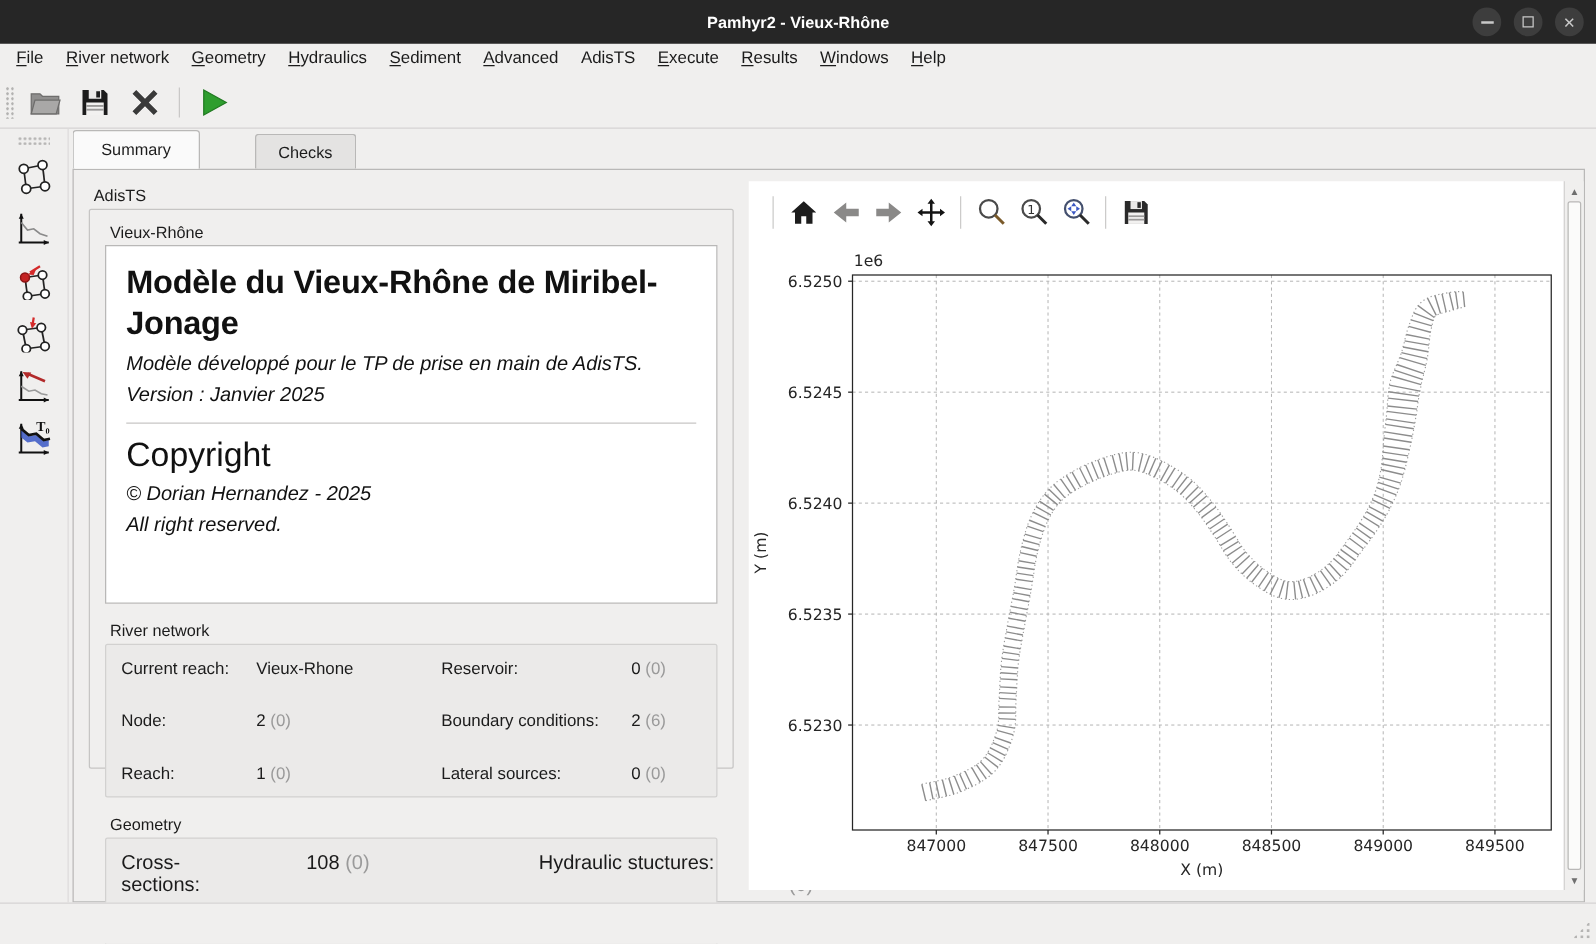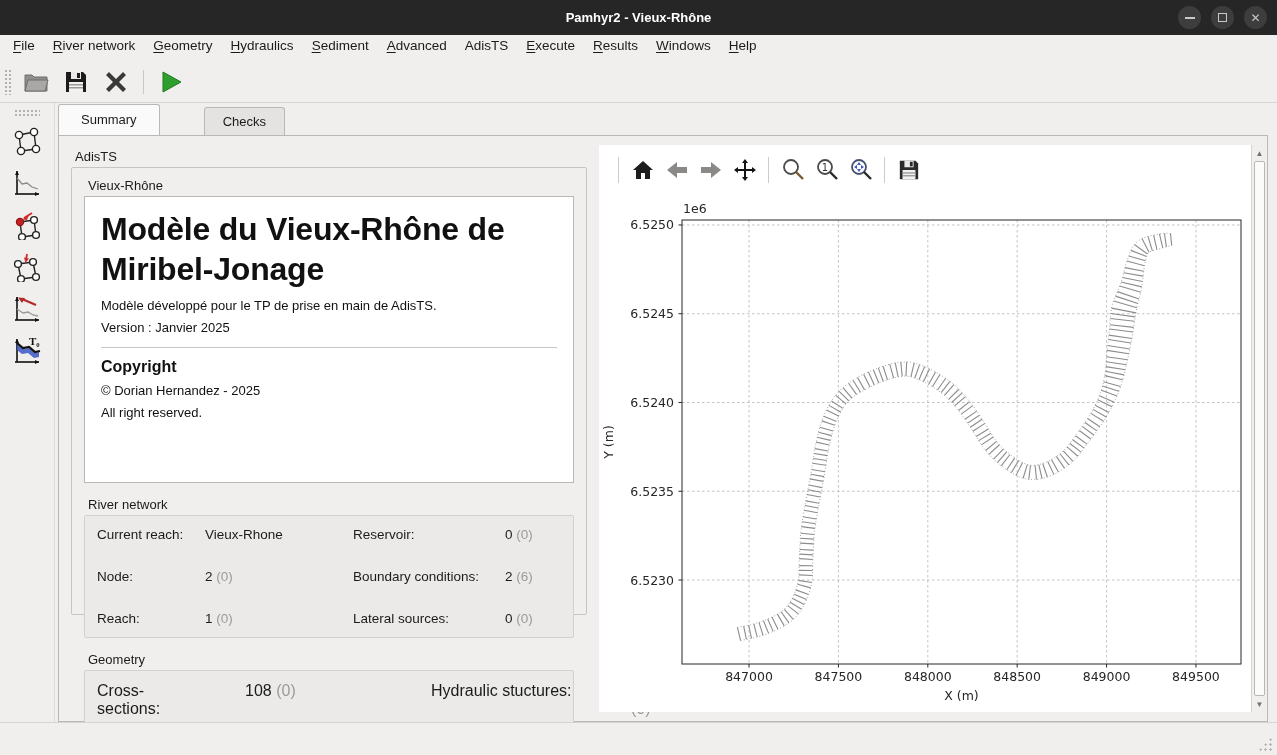--- a/index.html
+++ b/index.html
@@ -40,24 +40,24 @@
   .tab-page { flex:1; border:1px solid #b9b8b7; background:#f0efee; position:relative; margin-left:3px; }
   .page-inner { position:absolute; left:0; top:9px; bottom:9px; right:0; display:flex; }
 
   
   .left-panel { width:540px; padding:2px 12px 0 12px; }
   .grouplabel { font-size:13px; color:#1b1b1b; padding:2px 0 3px 4px; }
   .groupbox { border:1px solid #c6c5c4; border-radius:2px; padding:8px 12px 10px 12px; height:448px; }
   .studybox { border:1px solid #c6c5c4; border-radius:2px; padding:2px 0 0 0; }
 
   .richtext { background:#fff; border:1px solid #b9b8b7; height:287px; padding:2px 16px 6px 16px; overflow:hidden; color:#111; }
-  .richtext h1 { font-size:32px; line-height:1.26; font-weight:bold; margin:10px 0 8px 0; letter-spacing:-0.2px; }
-  .richtext p { font-size:13px; margin:7px 0; }
+  .richtext h1 { font-size:26px; line-height:1.26; font-weight:bold; margin:10px 0 8px 0; letter-spacing:-0.2px; }
+  .richtext p { font-size:16px; margin:7px 0;font-style:italic; }
   .richtext hr { border:none; border-top:1px solid #c7c6c5; margin:12px 0 10px 0; }
-  .richtext h2 { font-size:16px; font-weight:bold; margin:6px 0 6px 0; }
+  .richtext h2 { font-size:27px; font-weight:normal; margin:6px 0 6px 0; }
 
   .fieldpanel { background:#ebeae9; border:1px solid #d2d1d0; border-radius:2px; padding:11px 12px; }
   .rn-grid { display:grid; grid-template-columns:108px 148px 152px 1fr; row-gap:27px; font-size:13.5px; color:#1b1b1b; }
   .geo-grid { display:grid; grid-template-columns:108px 146px 160px 1fr; row-gap:10px; font-size:16px; color:#1b1b1b;gap:40px; }
   .fv .extra { color:#9a9a9a; }
   .sect-gap { height:12px; }
 
   
   .plot-panel { flex:1; background:#ffffff; display:flex; flex-direction:column; }
   .mpl-toolbar { height:50px; display:flex; align-items:center; gap:7px; padding-left:16px; }

